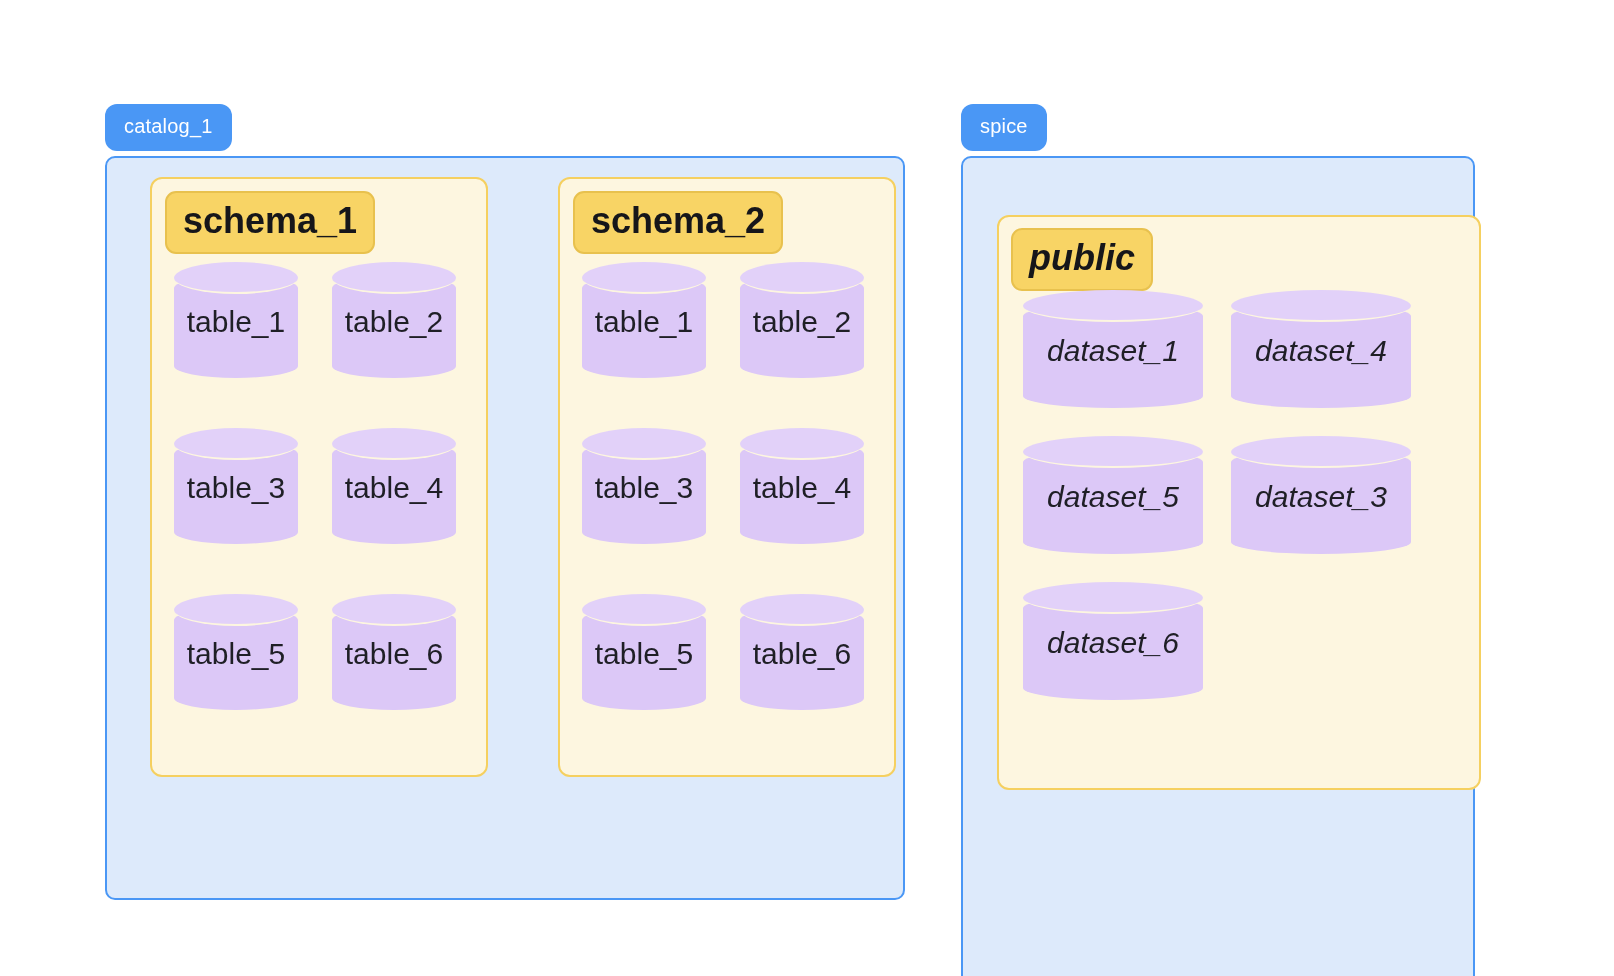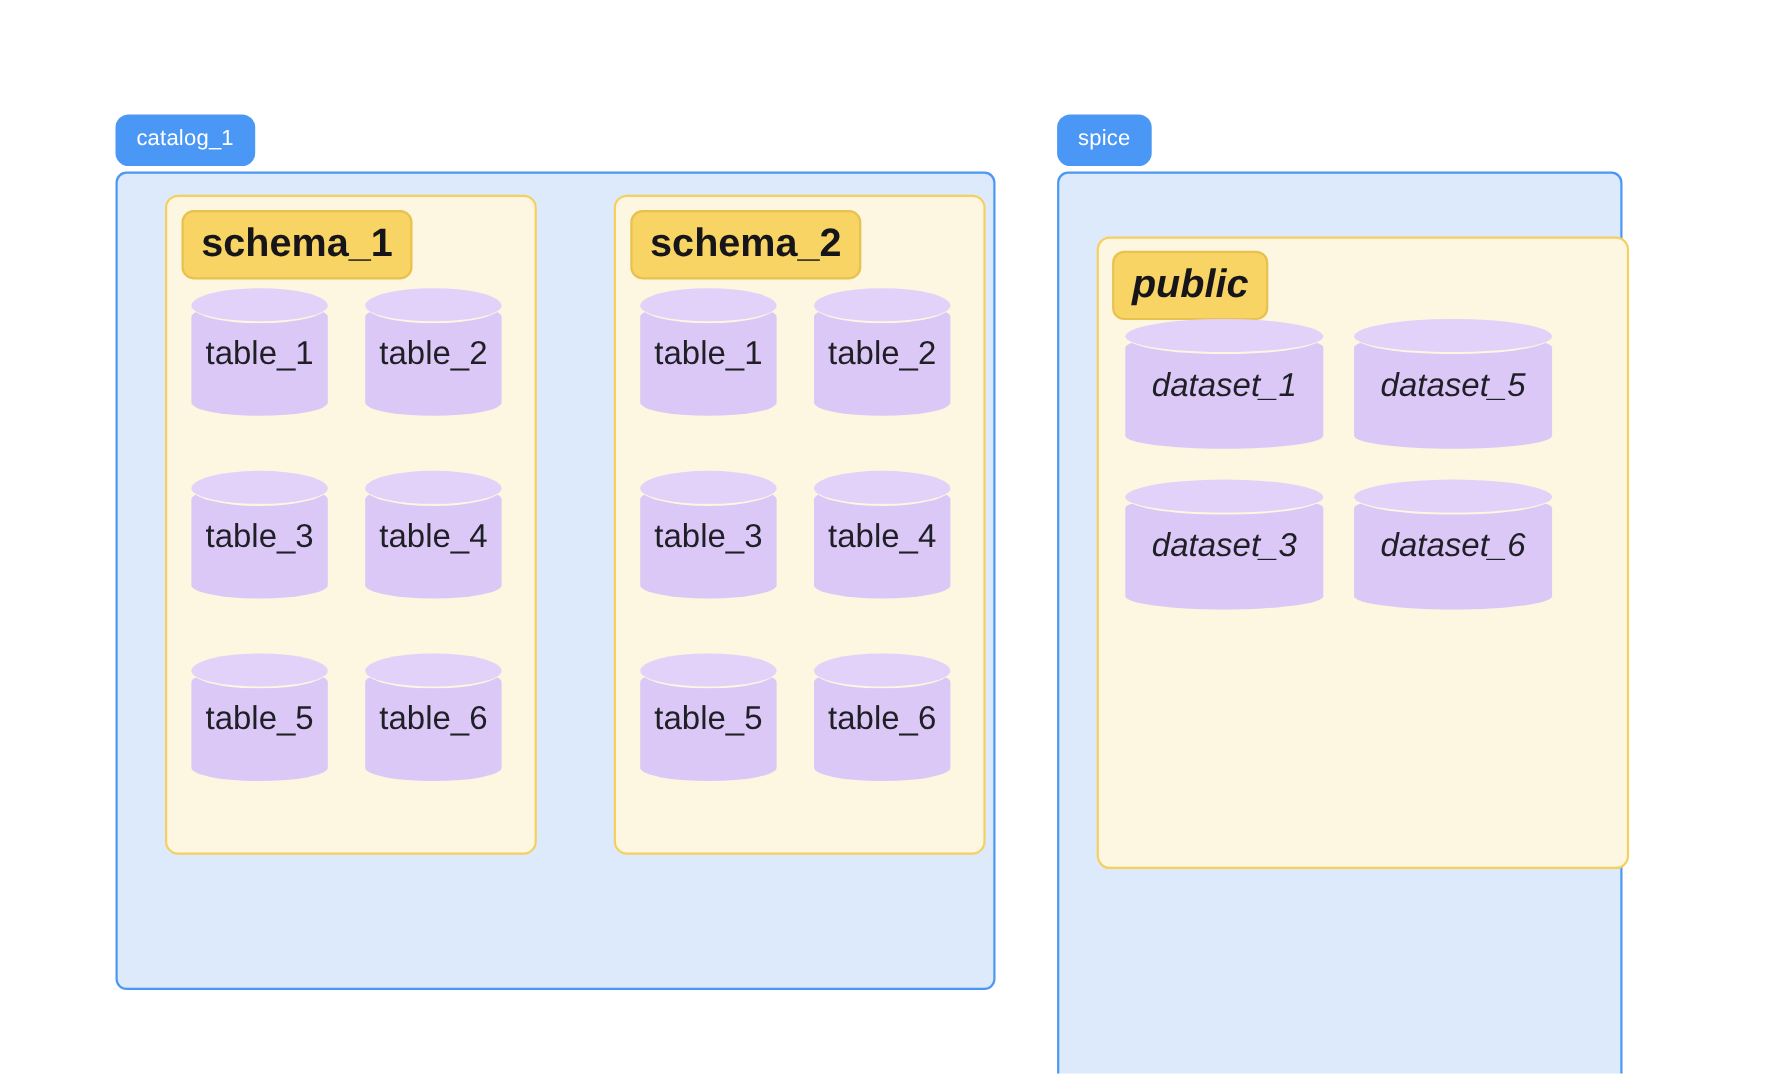--- a/index.html
+++ b/index.html
@@ -231,20 +231,25 @@
         <div class="schema-badge" style="left:12px; top:11px;">public</div>
 
         <div class="cyl-grid" style="left:24px; top:73px; grid-template-columns:180px 180px; column-gap:36px; row-gap:52px;gap:28px;">
 
           <div class="cylinder" style="width:180px; height:118px;">
             <div class="cyl-body"></div>
             <div class="cyl-top"></div>
             <div class="cyl-label">dataset_1</div>
           </div>
 
+          <div class="cylinder" style="width:180px; height:118px;">
+            <div class="cyl-body"></div>
+            <div class="cyl-top"></div>
+            <div class="cyl-label">dataset_4</div>
+          </div>
 
 
           <div class="cylinder" style="width:180px; height:118px;">
             <div class="cyl-body"></div>
             <div class="cyl-top"></div>
             <div class="cyl-label">dataset_5</div>
           </div>
 
           <div class="cylinder" style="width:180px; height:118px;">
             <div class="cyl-body"></div>

